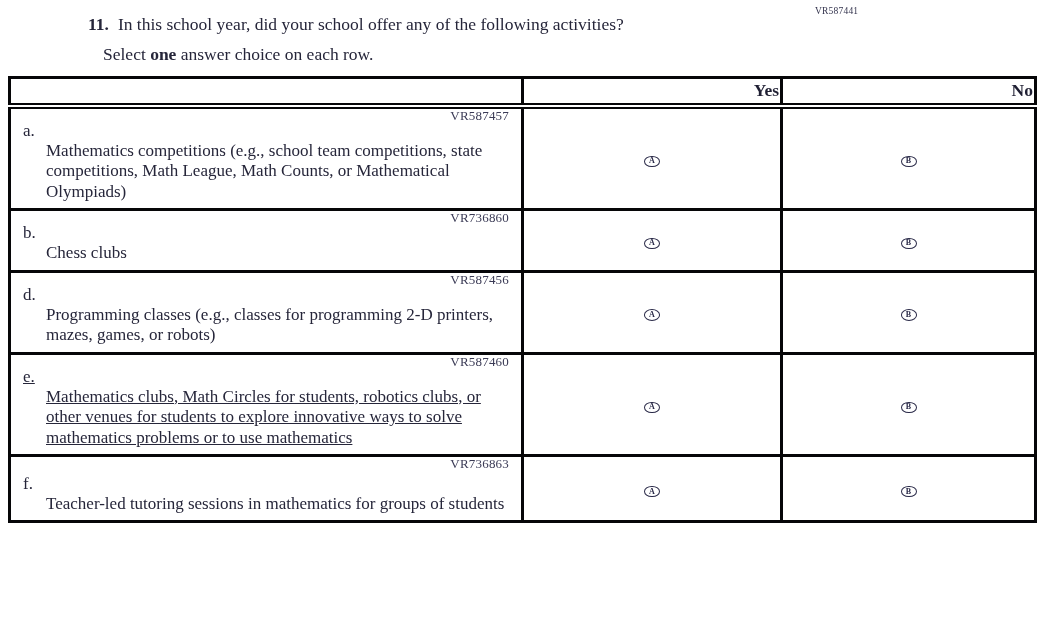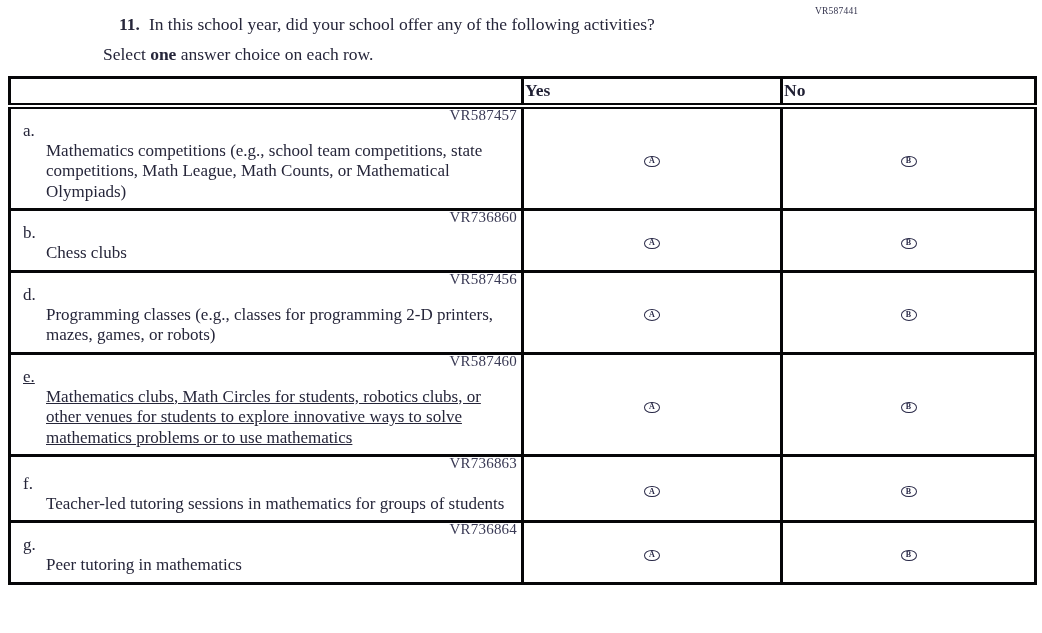--- a/index.html
+++ b/index.html
@@ -14,51 +14,51 @@
   }
 
   .form-code-top {
     position: absolute; left: 815px; top: 6px;
     font-size: 9.5px; letter-spacing: 0.2px;
     color: #34344e;
   }
 
   .question-block { padding-top: 13px; margin-left: 88px; }
   .q-line { font-size: 17.5px; line-height: 22px; }
-  .q-num { font-weight: bold; margin-right: 9px; margin-left: 31px; }
+  .q-num { font-weight: bold; margin-right: 9px; }
   .instruction { margin-left: 15px; margin-top: 8px; font-size: 17.5px; line-height: 22px; }
 
   table.survey {
     border-collapse: collapse;
     table-layout: fixed;
     width: 1026px;
     margin: 11px 0 0 8px;
   }
   table.survey th, table.survey td { border: 3px solid #060608; }
   table.survey thead th {
     height: 28px;
     border-bottom: 6px double #060608;
     font-size: 17.5px; font-weight: bold;
-    text-align: left; vertical-align: middle;
+    text-align: right; vertical-align: middle;
     color: #1f1f33;
   }
   col.c-act { width: 513px; }
   col.c-yes { width: 259px; }
   col.c-no  { width: 254px; }
 
   td.activity {
     position: relative;
     vertical-align: bottom;
     padding: 12px 10px 6px 12px;
     font-size: 17px; line-height: 20.5px;
     color: #26263a;
   }
   .vr {
-    position: absolute; top: 1px; right: 4px;
-    font-size: 15px; line-height: 11px;
+    position: absolute; top: 1px; right: 12px;
+    font-size: 13px; line-height: 11px;
     color: #3a3a55; letter-spacing: 0.2px;
   }
   .item { display: flex; }
   .lbl { flex: 0 0 23px; }
   .txt { flex: 1; margin-top: 20px; }
 
   td.choice { text-align: center; vertical-align: middle; }
   .bubble {
     display: inline-flex;
     width: 16px; height: 11.5px;
@@ -179,29 +179,14 @@
             <span class="txt">Teacher-led tutoring sessions in mathematics for groups of students</span>
           </div>
       </td>
       <td class="choice"><span class="bubble">
             <span class="bl">A</span>
           </span></td>
       <td class="choice"><span class="bubble">
             <span class="bl">B</span>
           </span></td>
     </tr>
-    <tr class="r-g">
-      <td class="activity">
-        <span class="vr">VR736864</span>
-        <div class="item">
-            <span class="lbl">g.</span>
-            <span class="txt">Peer tutoring in mathematics</span>
-          </div>
-      </td>
-      <td class="choice"><span class="bubble">
-            <span class="bl">A</span>
-          </span></td>
-      <td class="choice"><span class="bubble">
-            <span class="bl">B</span>
-          </span></td>
-    </tr>
   </tbody>
 </table>
 
 </body></html>

